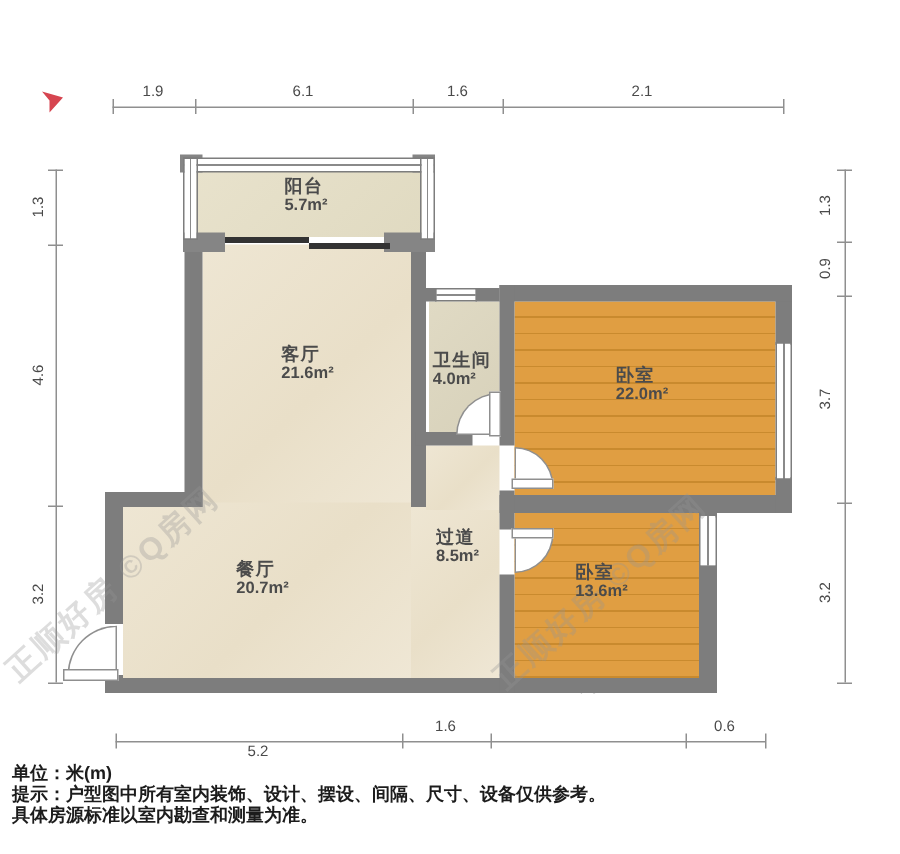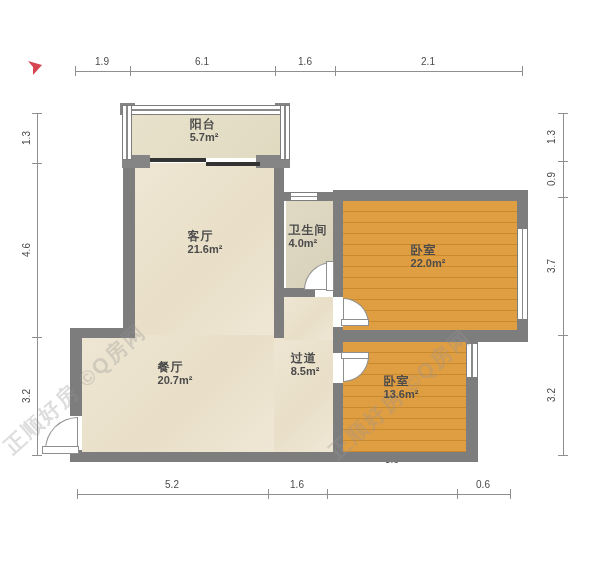--- a/index.html
+++ b/index.html
@@ -48,21 +48,21 @@
   <span class="dlabel" style="left:202px;top:56px">6.1</span>
   <span class="dlabel" style="left:305px;top:56px">1.6</span>
   <span class="dlabel" style="left:428px;top:56px">2.1</span>
 
   <div class="dline" style="left:77px;top:494px;width:433px;height:1px"></div>
   <div class="tick" style="left:77px;top:489px;width:1px;height:10px"></div>
   <div class="tick" style="left:268px;top:489px;width:1px;height:10px"></div>
   <div class="tick" style="left:327px;top:489px;width:1px;height:10px"></div>
   <div class="tick" style="left:457px;top:489px;width:1px;height:10px"></div>
   <div class="tick" style="left:510px;top:489px;width:1px;height:10px"></div>
-  <span class="dlabel" style="left:172px;top:479px">5.2</span>
+  <span class="dlabel" style="left:172px;top:496px">5.2</span>
   <span class="dlabel" style="left:297px;top:479px">1.6</span>
   <span class="dlabel" style="left:392px;top:454px">3.5</span>
   <span class="dlabel" style="left:483px;top:479px">0.6</span>
 
   <div class="dline" style="left:37px;top:113px;width:1px;height:342px"></div>
   <div class="tick" style="left:32px;top:113px;width:10px;height:1px"></div>
   <div class="tick" style="left:32px;top:163px;width:10px;height:1px"></div>
   <div class="tick" style="left:32px;top:337px;width:10px;height:1px"></div>
   <div class="tick" style="left:32px;top:455px;width:10px;height:1px"></div>
   <span class="dlabel-r" style="left:26px;top:138px">1.3</span>
@@ -138,37 +138,40 @@
   <div class="wm" style="left:-40px;top:375px">正顺好房 ©Q房网</div>
 
   <div class="rlabel" style="left:204px;top:118px">
     <div class="rname">阳台</div>
     <div class="rarea">5.7m²</div>
   </div>
   <div class="rlabel" style="left:205px;top:230px">
     <div class="rname">客厅</div>
     <div class="rarea">21.6m²</div>
   </div>
-  <div class="rlabel" style="left:308px;top:224px">
+  <div class="rlabel" style="left:308px;top:234px">
     <div class="rname">卫生间</div>
     <div class="rarea">4.0m²</div>
   </div>
   <div class="rlabel" style="left:428px;top:244px">
     <div class="rname">卧室</div>
     <div class="rarea">22.0m²</div>
   </div>
   <div class="rlabel" style="left:305px;top:352px">
     <div class="rname">过道</div>
     <div class="rarea">8.5m²</div>
   </div>
-  <div class="rlabel" style="left:175px;top:361px">
+  <div class="rlabel" style="left:175px;top:373px">
     <div class="rname">餐厅</div>
     <div class="rarea">20.7m²</div>
   </div>
   <div class="rlabel" style="left:401px;top:375px">
     <div class="rname">卧室</div>
     <div class="rarea">13.6m²</div>
   </div>
 
   <div id="footer">
+    <div>单位：米(m)</div>
+    <div>提示：户型图中所有室内装饰、设计、摆设、间隔、尺寸、设备仅供参考。</div>
+    <div>具体房源标准以室内勘查和测量为准。</div>
   </div>
 
 </div>
 
 </body></html>

